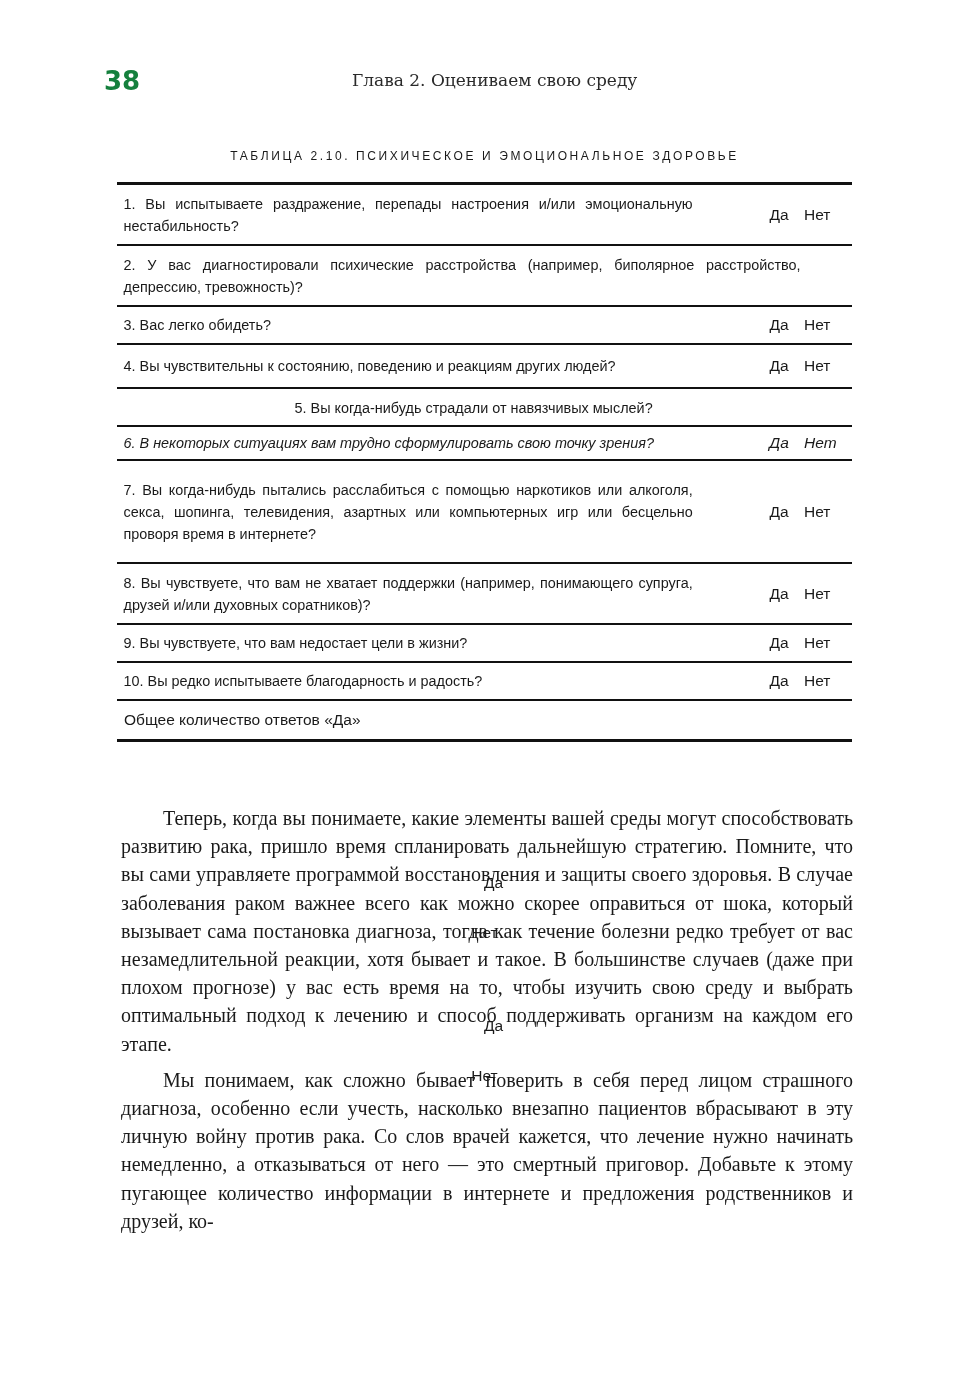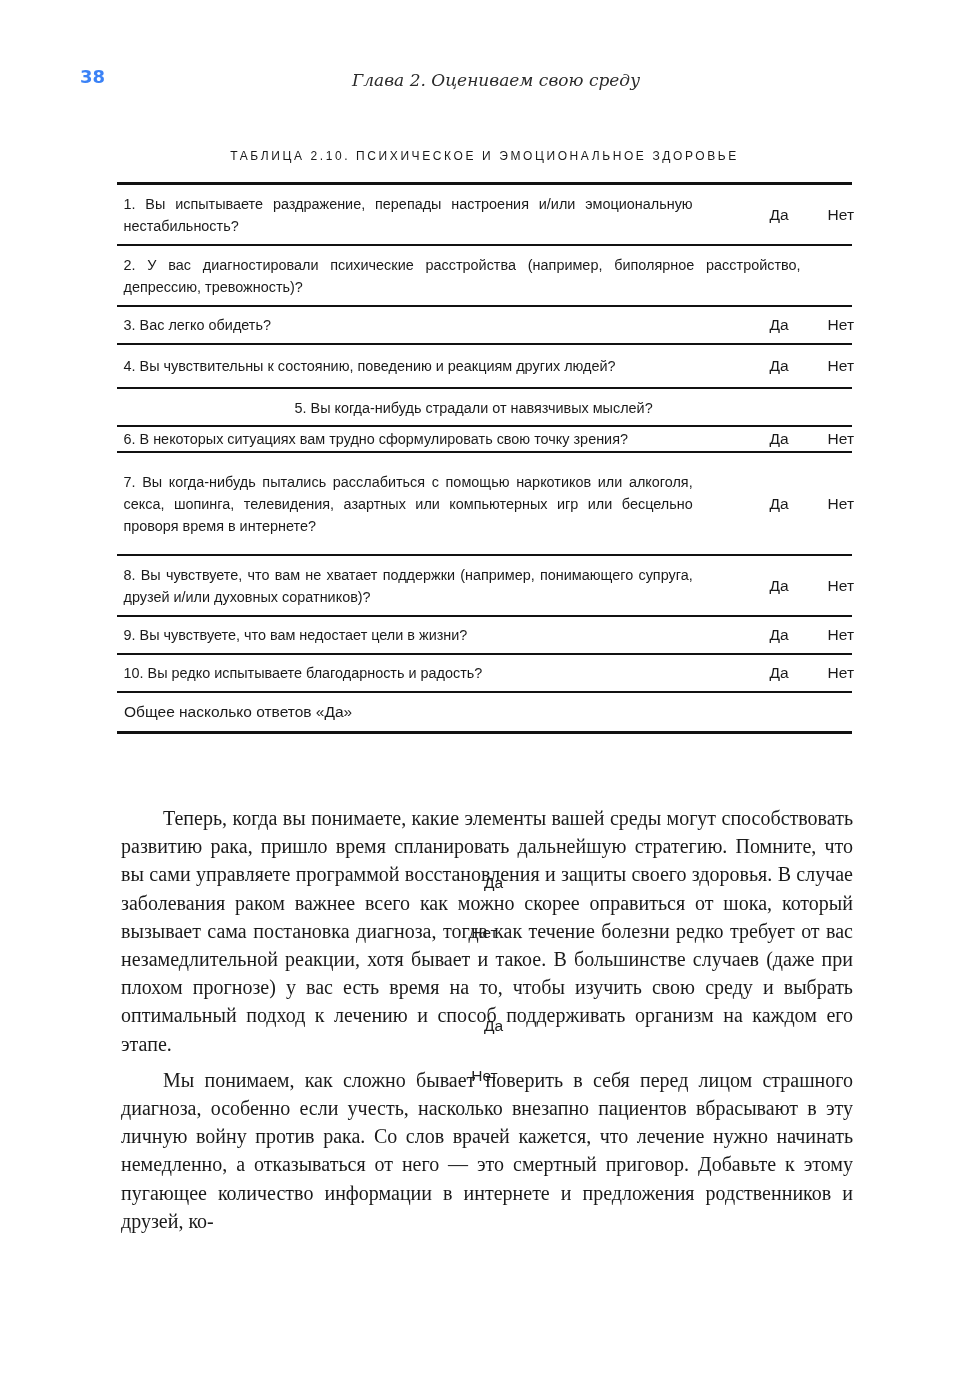--- a/index.html
+++ b/index.html
@@ -1,43 +1,43 @@
 <!DOCTYPE html>
 <html><head>
 <meta charset="utf-8">
 <style>
   html, body { margin: 0; padding: 0; background: #ffffff; }
   body { width: 974px; height: 1376px; position: relative; overflow: hidden; color: #1a1a1a; }
   .page-number {
-    position: absolute; left: 80px; top: 66px;
-    font-family: "DejaVu Sans", sans-serif; font-weight: bold; font-size: 18px; color: #3b82f6;
+    position: absolute; left: 104px; top: 66px;
+    font-family: "DejaVu Sans", sans-serif; font-weight: bold; font-size: 26px; color: #15803d;
   }
   .running-head {
     position: absolute; left: 352px; top: 70px;
-    font-family: "DejaVu Serif", serif; font-style: italic; font-size: 17px; color: #2a2a2a;
+    font-family: "DejaVu Serif", serif; font-size: 17px; color: #2a2a2a;
   }
   .table-title {
     position: absolute; left: 117px; width: 735px; top: 149px; text-align: center;
     font-family: "Liberation Sans", sans-serif; font-size: 12px; letter-spacing: 2.6px; color: #1a1a1a;
   }
   .qtable {
     position: absolute; left: 117px; top: 182px; width: 735px;
     border-top: 3px solid #111; border-bottom: 3px solid #111;
     font-family: "Liberation Sans", sans-serif; font-size: 15.5px; color: #1a1a1a;
   }
   .qrow {
     display: flex; align-items: center; border-bottom: 2px solid #111; box-sizing: border-box;
   }
   .qrow:last-child { border-bottom: none; }
   .qtext { flex: 0 0 612px; padding: 8px 0 8px 7px; line-height: 22px; text-align: justify; transform: scaleX(0.93); transform-origin: left center; }
   .yes { flex: 0 0 50px; text-align: center; margin-left: 18px; }
-  .no { flex: 0 0 50px; text-align: right; }
+  .no { flex: 0 0 50px; text-align: left; }
   .full-text { padding: 8px 7px; line-height: 22px; text-align: justify; width: 100%; }
   .h1 { height: 61px; } .h2 { height: 61px; flex-direction: column; } .h3 { height: 38px; } .h4 { height: 44px; }
-  .h5 { height: 38px; flex-direction: column; } .h6 { height: 26px; } .h7 { height: 103px; } .h8 { height: 61px; }
+  .h5 { height: 38px; flex-direction: column; } .h6 { height: 34px; font-style: italic; } .h7 { height: 103px; } .h8 { height: 61px; }
   .h9 { height: 38px; } .h10 { height: 38px; } .htot { height: 38px; } .hnote { height: 60px; }
   .body-text {
     position: absolute; left: 117px; top: 800px; width: 740px;
     font-family: "Liberation Serif", serif; font-size: 20px; line-height: 28.2px; color: #1a1a1a;
   }
   .body-text p { margin: 4px; text-indent: 42px; text-align: justify; }
   .body-text p + p { margin-top: 8px; }
 </style>
 </head>
 <body>
@@ -92,20 +92,20 @@
     <div class="qtext">9. Вы чувствуете, что вам недостает цели в жизни?</div>
     <div class="yes">Да</div>
     <div class="no">Нет</div>
   </div>
   <div class="qrow h10">
     <div class="qtext">10. Вы редко испытываете благодарность и радость?</div>
     <div class="yes">Да</div>
     <div class="no">Нет</div>
   </div>
   <div class="qrow htot">
-    <div class="full-text">Общее насколько ответов «Да»</div>
+    <div class="full-text">Общее количество ответов «Да»</div>
   </div>
 </div>
 
 <div class="body-text">
   <p>Теперь, когда вы понимаете, какие элементы вашей среды могут способствовать развитию рака, пришло время спланировать дальнейшую стратегию. Помните, что вы сами управляете программой восстановления и защиты своего здоровья. В случае заболевания раком важнее всего как можно скорее оправиться от шока, который вызывает сама постановка диагноза, тогда как течение болезни редко требует от вас незамедлительной реакции, хотя бывает и такое. В большинстве случаев (даже при плохом прогнозе) у вас есть время на то, чтобы изучить свою среду и выбрать оптимальный подход к лечению и способ поддерживать организм на каждом его этапе.</p>
   <p>Мы понимаем, как сложно бывает поверить в себя перед лицом страшного диагноза, особенно если учесть, насколько внезапно пациентов вбрасывают в эту личную войну против рака. Со слов врачей кажется, что лечение нужно начинать немедленно, а отказываться от него — это смертный приговор. Добавьте к этому пугающее количество информации в интернете и предложения родственников и друзей, ко-</p>
 </div>
 
 </body></html>

